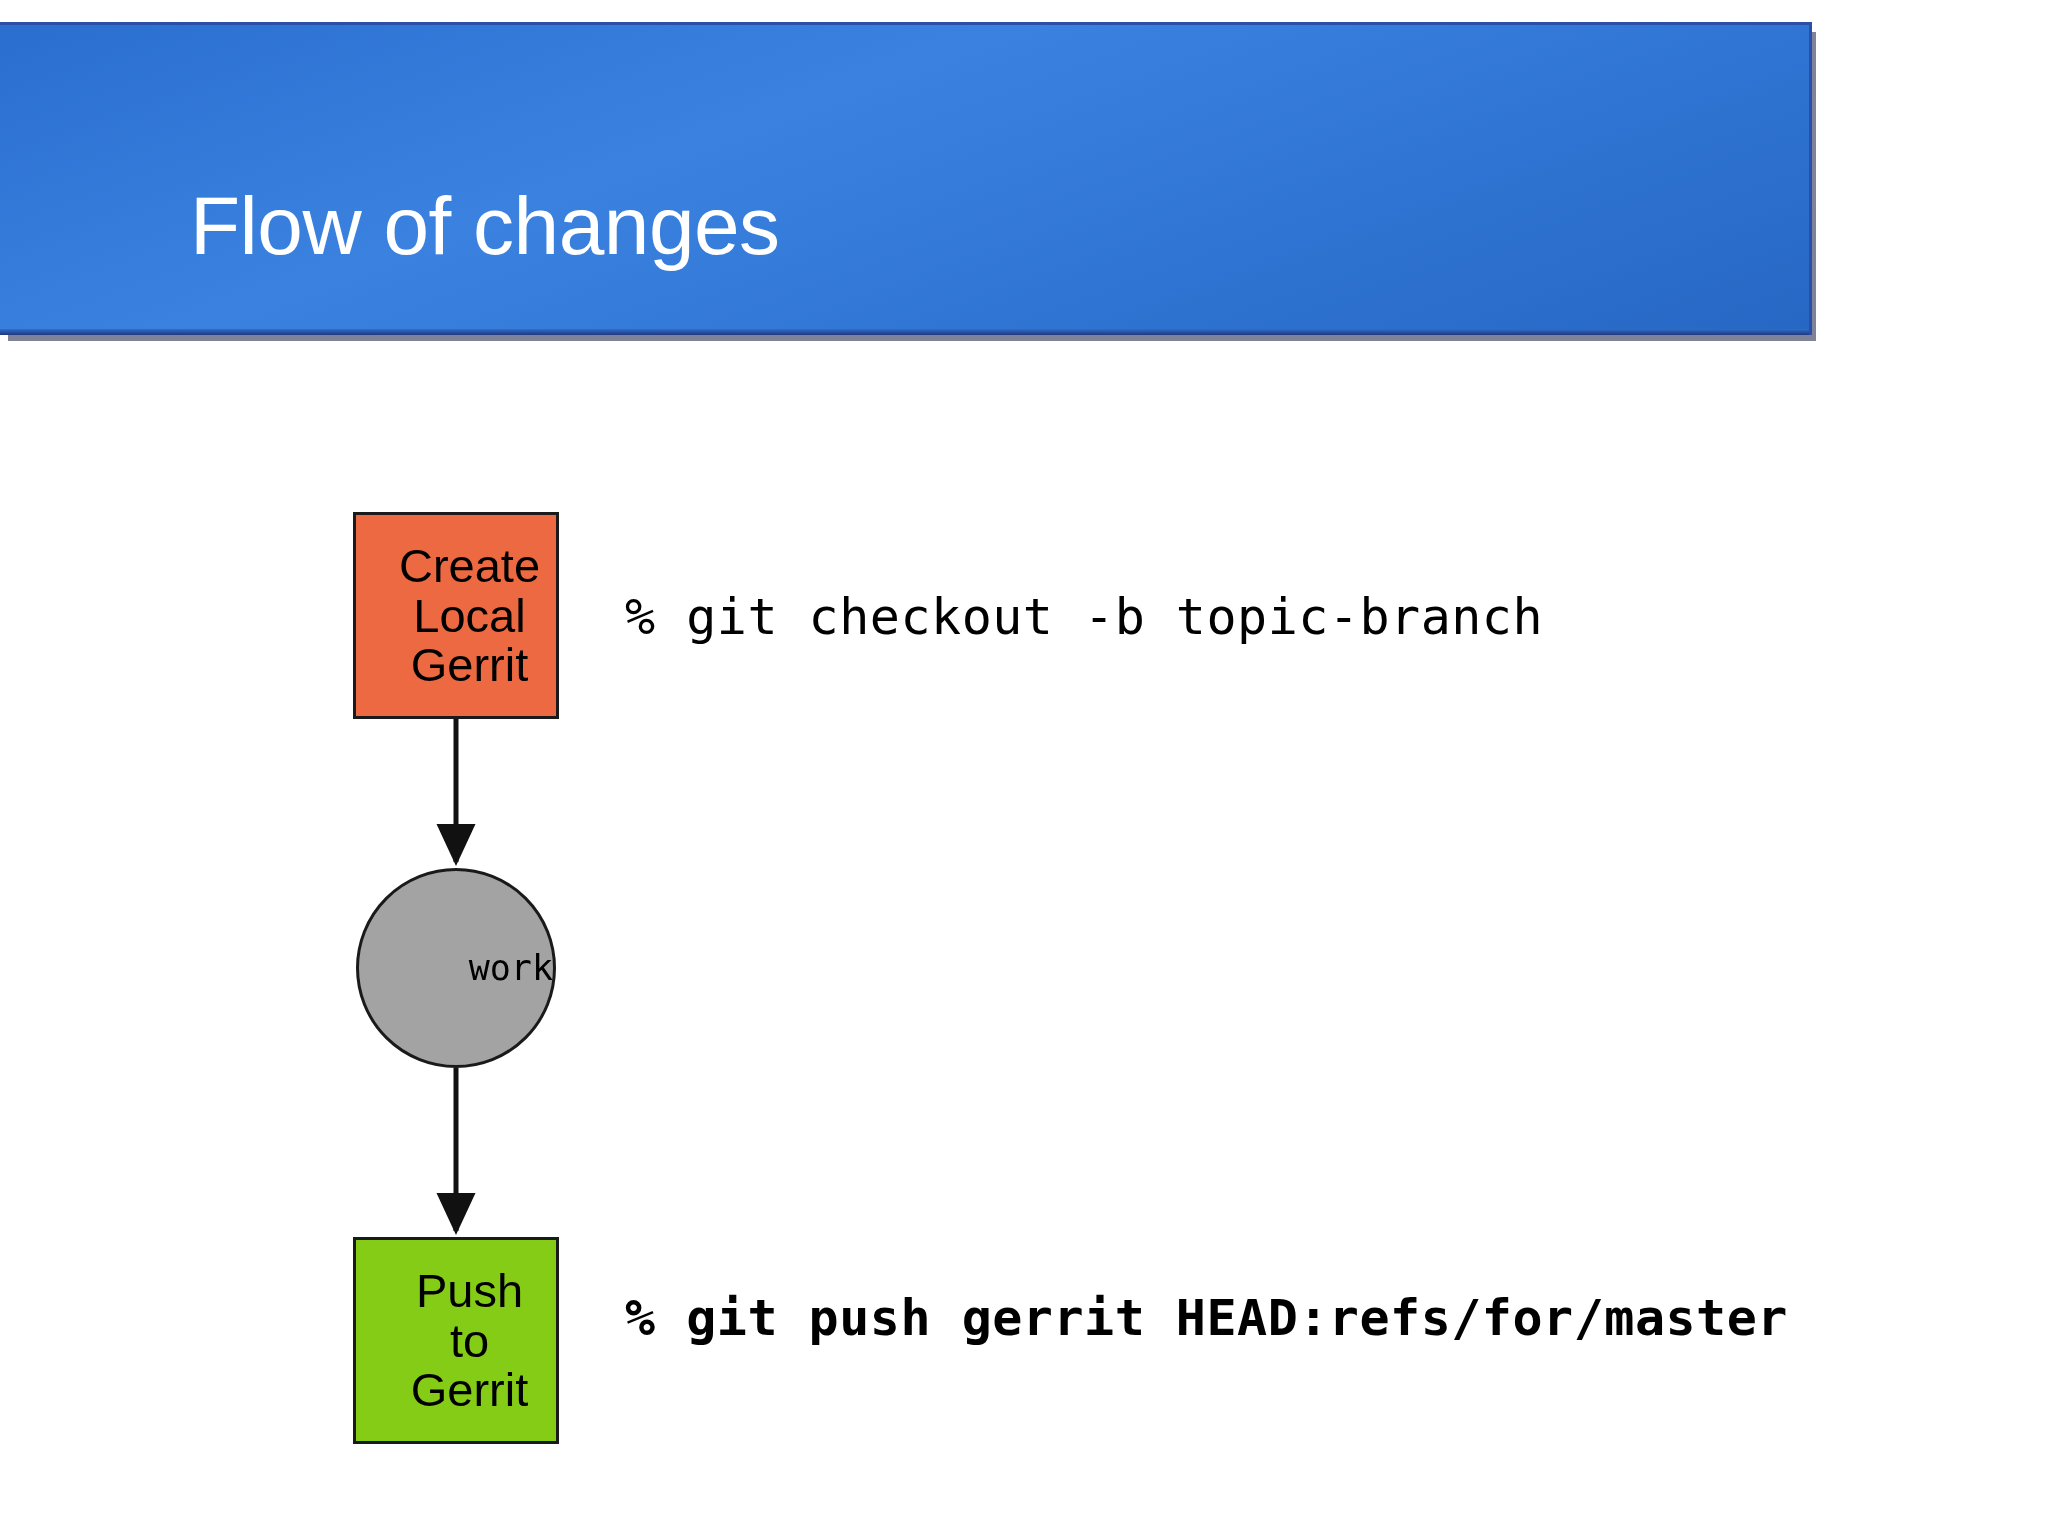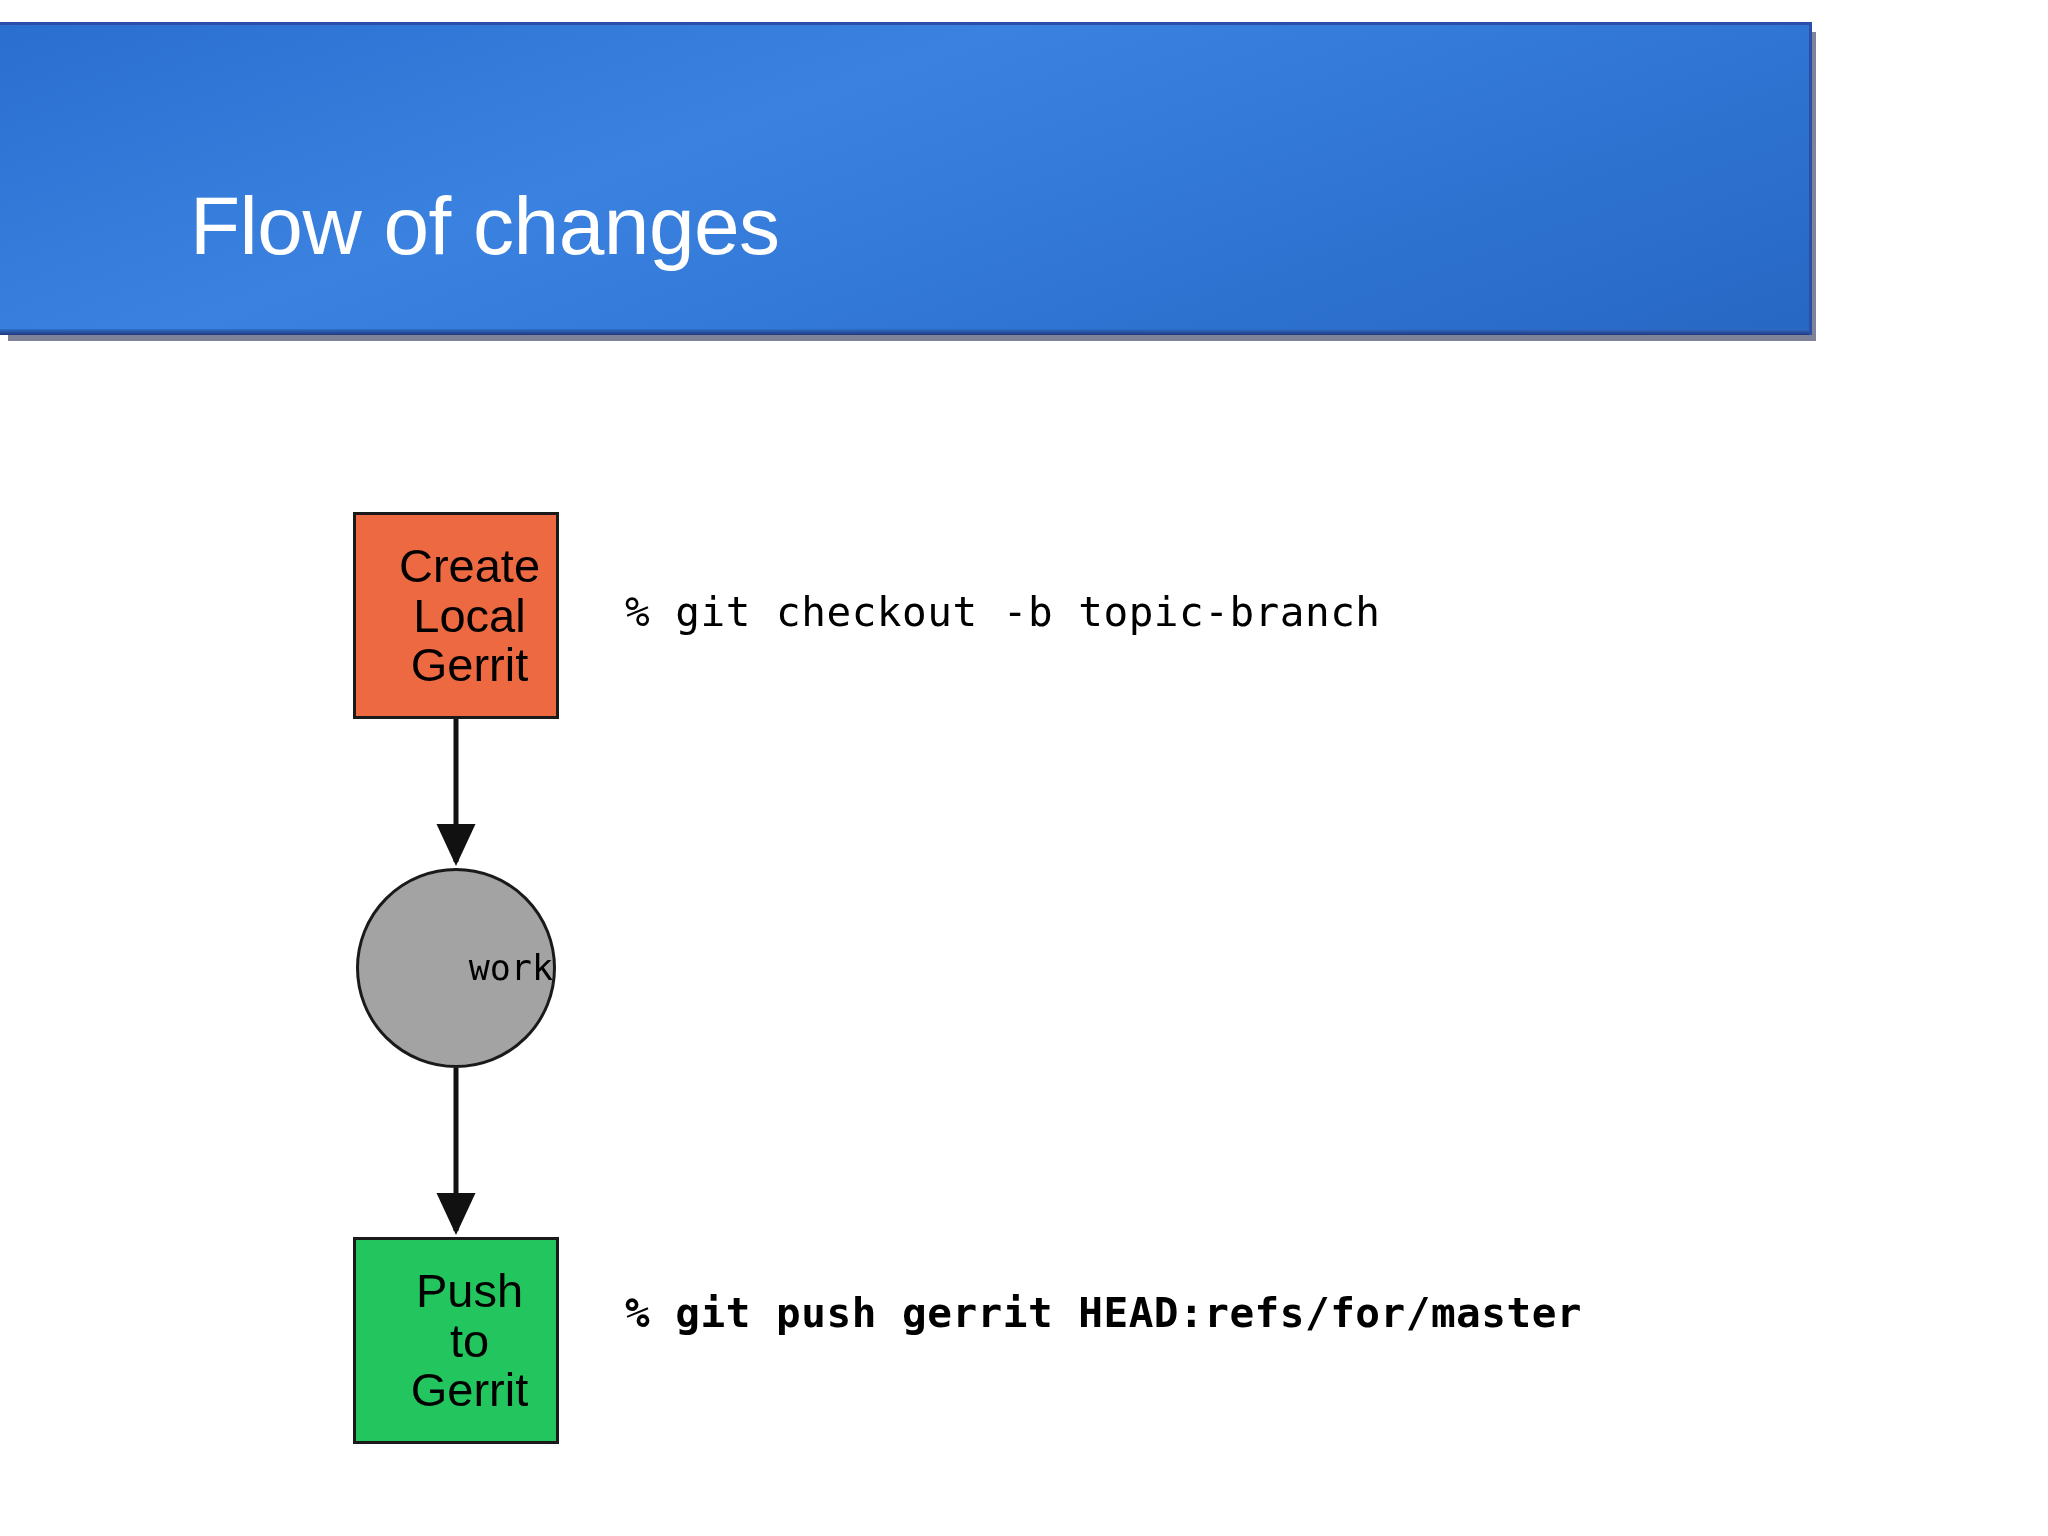--- a/index.html
+++ b/index.html
@@ -85,21 +85,21 @@
     width: 206px;
     height: 207px;
     background: #ec6941;
   }
 
   .node-push {
     left: 353px;
     top: 1237px;
     width: 206px;
     height: 207px;
-    background: #22c55e;
+    background: #84cc16;
   }
 
   .node-line { display: block; }
 
   .node-work {
     position: absolute;
     left: 356px;
     top: 868px;
     width: 200px;
     height: 200px;
@@ -113,21 +113,21 @@
     color: #000000;
     font-family: "DejaVu Sans Mono", "Liberation Mono", monospace;
     font-size: 35px;
   }
 
   
   .cmd {
     position: absolute;
     color: #000000;
     font-family: "DejaVu Sans Mono", "Liberation Mono", monospace;
-    font-size: 41px;
+    font-size: 50px;
     letter-spacing: 0.5px;
     white-space: nowrap;
   }
   .cmd-checkout { left: 625px; top: 588px; }
   .cmd-push     { left: 625px; top: 1289px; font-weight: bold; }
 </style>
 </head>
 <body>
 
 <div class="title-banner">

